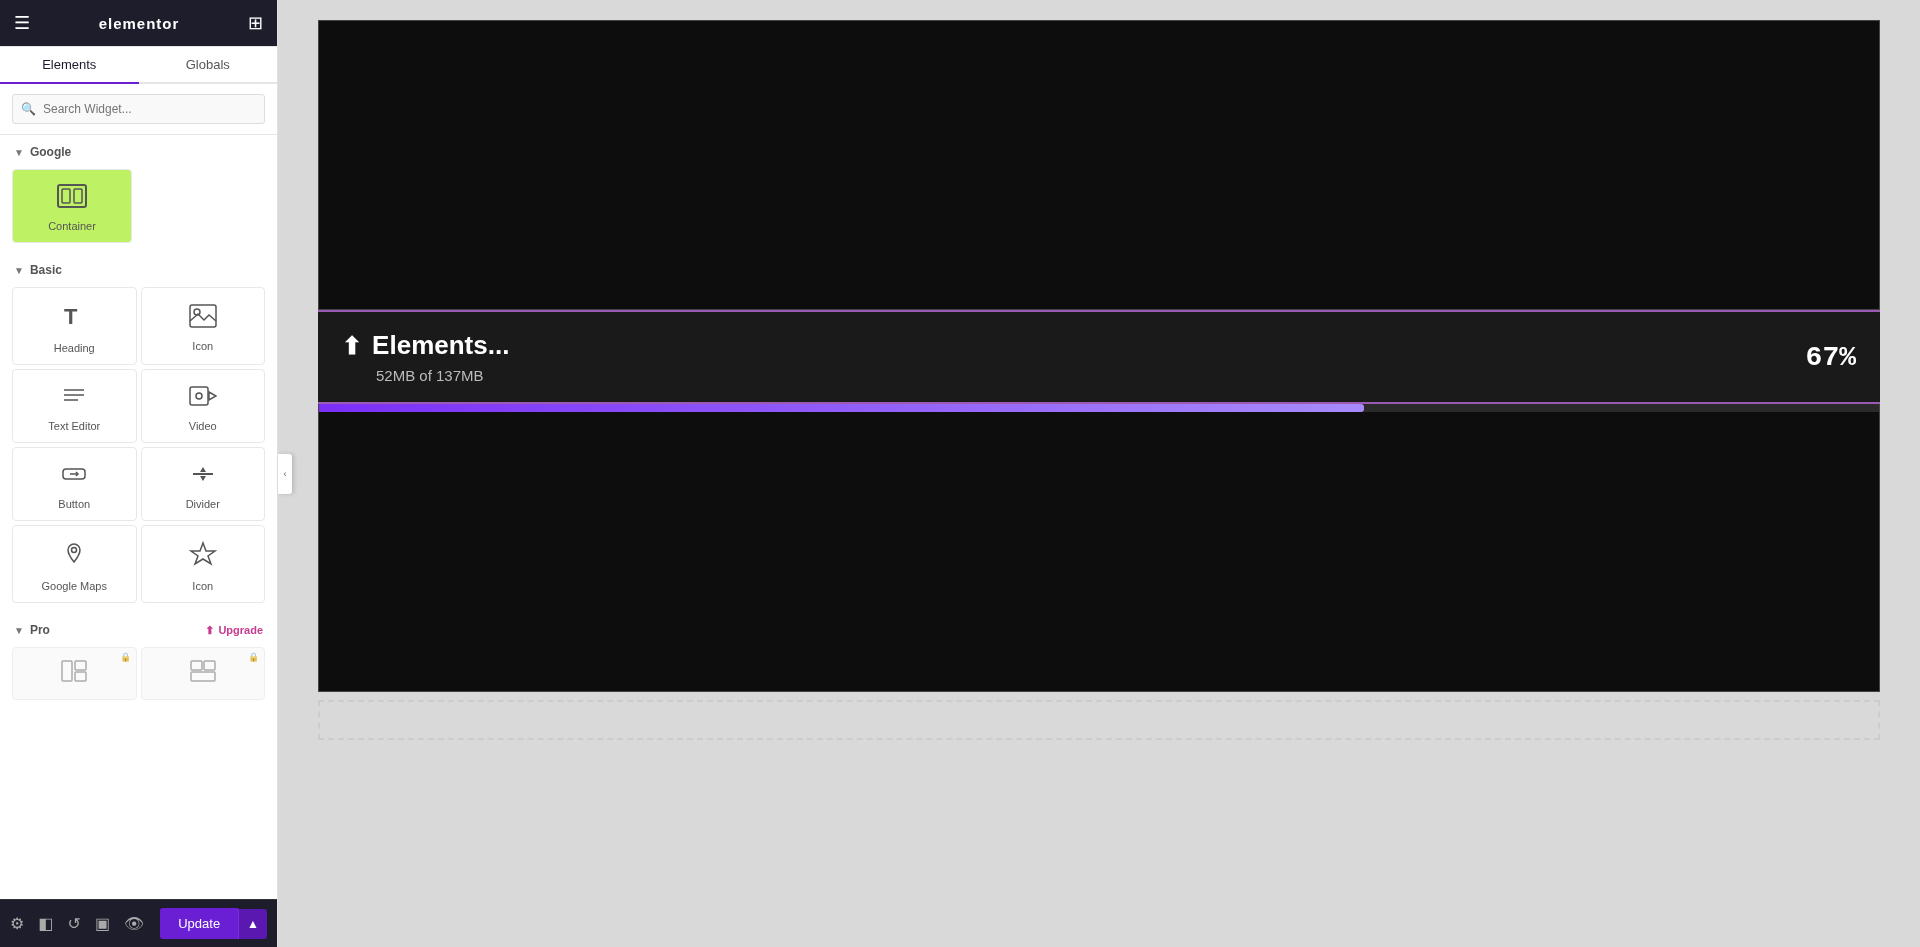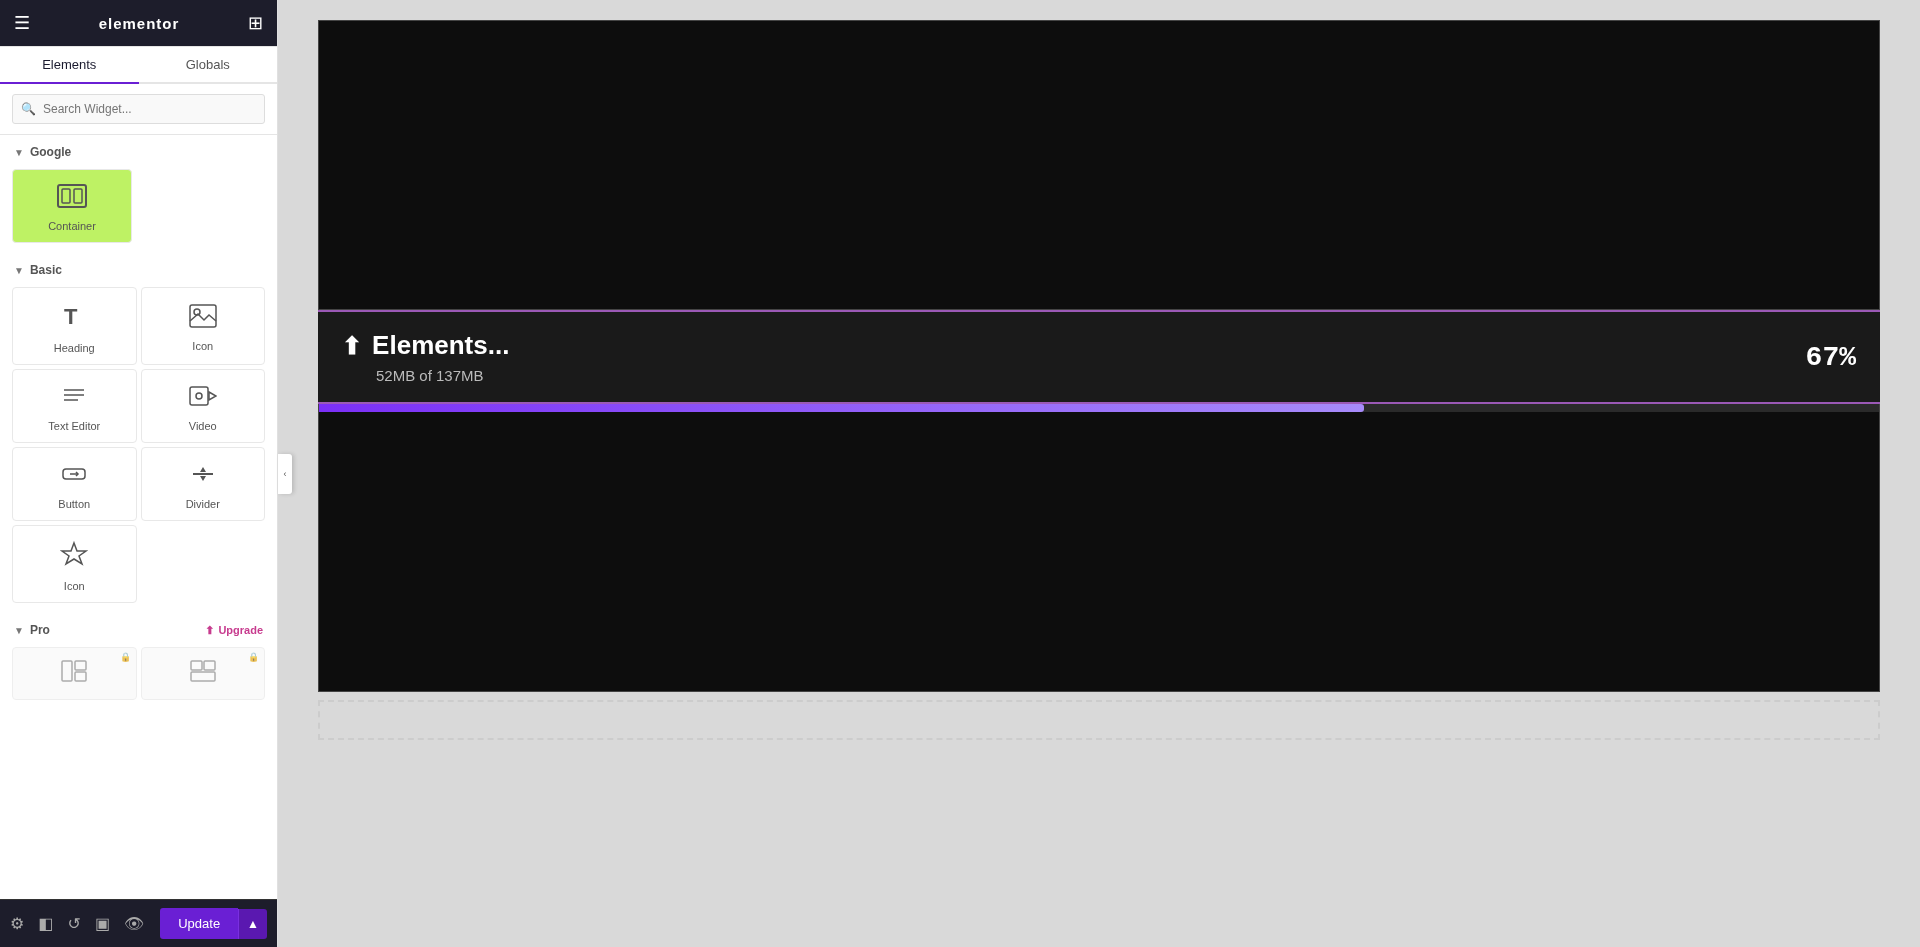--- a/index.html
+++ b/index.html
@@ -498,20 +498,29 @@
           <svg width="28" height="24" viewBox="0 0 28 24" fill="none">
             <line x1="4" y1="12" x2="24" y2="12" stroke="#555" stroke-width="2"></line>
             <polygon points="14,5 17,10 11,10" fill="#555"></polygon>
             <polygon points="14,19 17,14 11,14" fill="#555"></polygon>
           </svg>
         </div>
         <span class="widget-label">Divider</span>
       </div>
 
 
+      <div class="widget-item">
+        <div class="widget-icon">
+          <svg width="28" height="28" viewBox="0 0 28 28" fill="none">
+            <path d="M14 4C10.69 4 8 6.69 8 10C8 14.5 14 22 14 22C14 22 20 14.5 20 10C20 6.69 17.31 4 14 4Z" stroke="#555" stroke-width="1.5" fill="none"></path>
+            <circle cx="14" cy="10" r="2.5" stroke="#555" stroke-width="1.5" fill="none"></circle>
+          </svg>
+        </div>
+        <span class="widget-label">Google Maps</span>
+      </div>
 
       <div class="widget-item">
         <div class="widget-icon">
           <svg width="28" height="28" viewBox="0 0 28 28" fill="none">
             <polygon points="14,3 17,11 26,11 19,16 22,24 14,19 6,24 9,16 2,11 11,11" stroke="#555" stroke-width="1.5" fill="none"></polygon>
           </svg>
         </div>
         <span class="widget-label">Icon</span>
       </div>
     </div>

